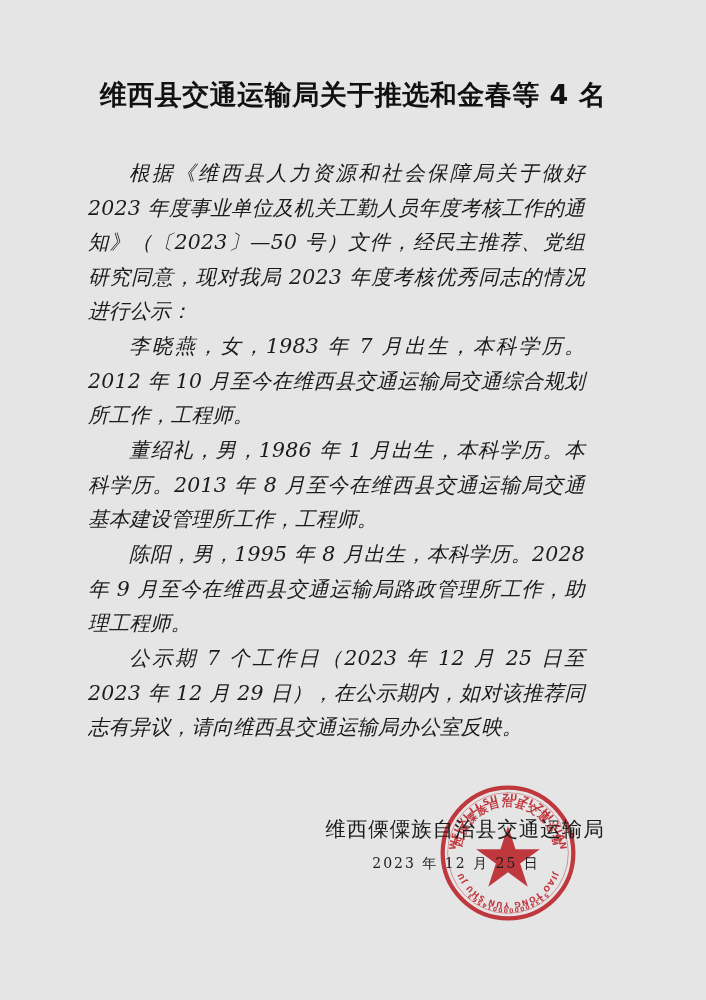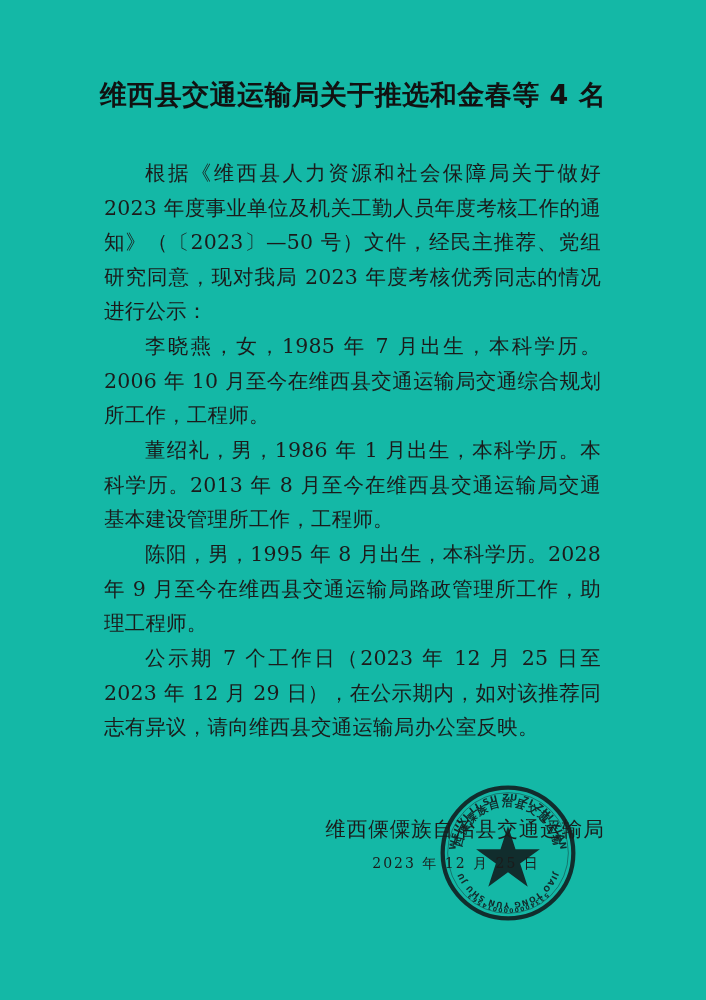--- a/index.html
+++ b/index.html
@@ -15,21 +15,21 @@
     font-family: "DejaVu Serif", "Liberation Serif", serif;
     color: #1a1a1a;
     -webkit-font-smoothing: antialiased;
   }
 
   .page {
     position: absolute;
     inset: 0;
     width: 706px;
     height: 1000px;
-    background: #14b8a6;
+    background: #e5e5e5;
   }
 
   
   .doc-title {
     position: absolute;
     left: 80px;
     top: 74px;
     width: 546px;
     text-align: center;
     font-family: "DejaVu Sans", "Liberation Sans", sans-serif;
@@ -37,23 +37,24 @@
     font-size: 27px;
     line-height: 41px;
     letter-spacing: 0.5px;
     color: #111111;
   }
   .doc-title .tline { display: block; white-space: nowrap; }
 
   
   .body-block {
     position: absolute;
-    left: 104px;
+    left: 88px;
     top: 156px;
     width: 497px;
+    font-style: italic;
   }
   .para {
     font-size: 20.5px;
     line-height: 34.5px;
     text-align: justify;
     text-align-last: left;
     text-justify: inter-character;
     letter-spacing: 0.2px;
     color: #1b1b1b;
     margin: 0 0 0.5px 0;
@@ -104,21 +105,21 @@
 <body>
 
 <div class="page">
 
   <div class="doc-title">
     <span class="tline">维西县交通运输局关于推选和金春等 4 名</span>
   </div>
 
   <div class="body-block">
     <p class="para indent">根据《维西县人力资源和社会保障局关于做好 2023 年度事业单位及机关工勤人员年度考核工作的通知》（〔2023〕—50 号）文件，经民主推荐、党组研究同意，现对我局 2023 年度考核优秀同志的情况进行公示：</p>
-    <p class="para indent">李晓燕，女，1985 年 7 月出生，本科学历。2006 年 10 月至今在维西县交通运输局交通综合规划所工作，工程师。</p>
+    <p class="para indent">李晓燕，女，1983 年 7 月出生，本科学历。2012 年 10 月至今在维西县交通运输局交通综合规划所工作，工程师。</p>
     <p class="para indent">董绍礼，男，1986 年 1 月出生，本科学历。本科学历。2013 年 8 月至今在维西县交通运输局交通基本建设管理所工作，工程师。</p>
     <p class="para indent">陈阳，男，1995 年 8 月出生，本科学历。2028 年 9 月至今在维西县交通运输局路政管理所工作，助理工程师。</p>
     <p class="para indent">公示期 7 个工作日（2023 年 12 月 25 日至 2023 年 12 月 29 日），在公示期内，如对该推荐同志有异议，请向维西县交通运输局办公室反映。</p>
   </div>
 
   <div class="seal">
     <svg viewBox="0 0 200 200" xmlns="http://www.w3.org/2000/svg" aria-hidden="true">
       <defs>
         <path id="arcTop" d="M 26 100 A 74 74 0 0 1 174 100"></path>
         <path id="arcTopInner" d="M 34 100 A 66 66 0 0 1 166 100"></path>

